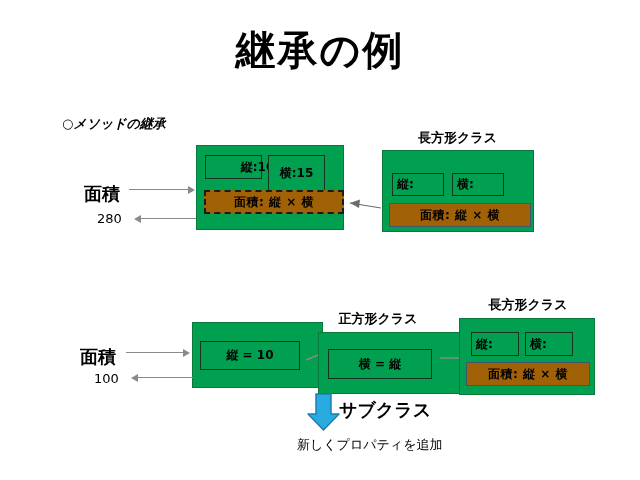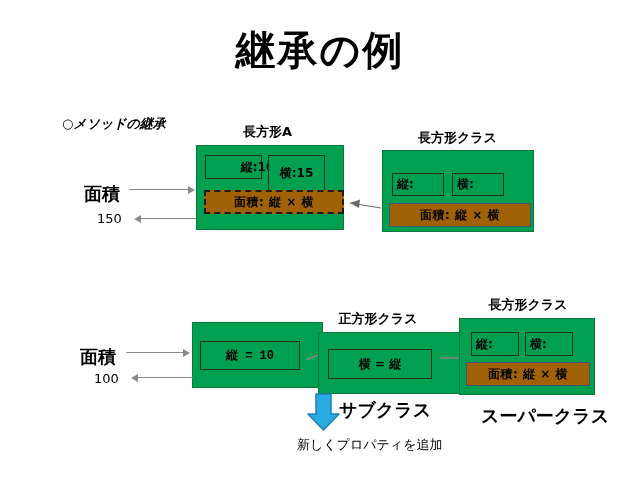--- a/index.html
+++ b/index.html
@@ -137,51 +137,50 @@
 </style>
 </head>
 <body>
 
 <div id="slide">
 
   <div class="abs" id="slide-title">継承の例</div>
 
   <div class="abs section-heading" style="left:62px; top:115px;font-style:italic;">○メソッドの継承</div>
 
-  <div class="abs caption" style="left:195px; top:123px; width:145px;">長方形A</div>
 
   <div class="abs caption" style="left:385px; top:129px; width:145px;">長方形クラス</div>
 
   <div class="abs green-box" style="left:196px; top:145px; width:148px; height:85px;">
     <div class="abs prop-box" style="left:8px; top:9px; width:57px; height:24px;padding-left:48px;">縦:10</div>
     <div class="abs prop-box" style="left:71px; top:9px; width:57px; height:36px;">横:15</div>
     <div class="abs method-box dashed" style="left:7px; top:44px; width:140px; height:24px;">面積:  縦  ×  横</div>
   </div>
 
   <div class="abs green-box" style="left:382px; top:150px; width:152px; height:82px;">
     <div class="abs prop-box left-align" style="left:9px; top:22px; width:52px; height:23px;">縦:</div>
     <div class="abs prop-box left-align" style="left:69px; top:22px; width:52px; height:23px;">横:</div>
     <div class="abs method-box solid" style="left:6px; top:52px; width:142px; height:24px;">面積:  縦  ×  横</div>
   </div>
 
   <div class="abs label-text" style="left:84px; top:182px;">面積</div>
   <div class="abs hline" style="left:129px; top:189px; width:60px;"></div>
   <div class="abs arrow-head-right" style="left:188px; top:186px;"></div>
 
-  <div class="abs label-num" style="left:97px; top:211px;">150</div>
+  <div class="abs label-num" style="left:97px; top:211px;">280</div>
   <div class="abs arrow-head-left" style="left:134px; top:215px;"></div>
   <div class="abs hline" style="left:140px; top:218px; width:56px;"></div>
 
 
 
   <div class="abs caption" style="left:313px; top:310px; width:130px;">正方形クラス</div>
 
   <div class="abs caption" style="left:453px; top:296px; width:150px;">長方形クラス</div>
 
-  <div class="abs green-box" style="left:192px; top:322px; width:131px; height:66px;font-family:Liberation Mono, monospace;">
+  <div class="abs green-box" style="left:192px; top:322px; width:131px; height:66px;">
     <div class="abs prop-box" style="left:7px; top:18px; width:100px; height:29px;">縦  =  10</div>
   </div>
 
   <div class="abs green-box" style="left:318px; top:332px; width:147px; height:62px;">
     <div class="abs prop-box" style="left:9px; top:16px; width:104px; height:30px;">横  =  縦</div>
   </div>
 
   <div class="abs green-box" style="left:459px; top:318px; width:136px; height:77px;">
     <div class="abs prop-box left-align" style="left:11px; top:13px; width:48px; height:24px;">縦:</div>
     <div class="abs prop-box left-align" style="left:65px; top:13px; width:48px; height:24px;">横:</div>
@@ -191,21 +190,20 @@
   <div class="abs label-text" style="left:80px; top:345px;">面積</div>
   <div class="abs hline" style="left:126px; top:352px; width:58px;"></div>
   <div class="abs arrow-head-right" style="left:183px; top:349px;"></div>
 
   <div class="abs label-num" style="left:94px; top:371px;">100</div>
   <div class="abs arrow-head-left" style="left:131px; top:374px;"></div>
   <div class="abs hline" style="left:137px; top:377px; width:56px;"></div>
 
   <div class="abs label-text" style="left:339px; top:398px;">サブクラス</div>
 
-  <div class="abs label-text" style="left:481px; top:404px;">スーパークラス</div>
 
   <div class="abs note-text" style="left:297px; top:436px;">新しくプロパティを追加</div>
 
   <svg class="overlay" viewBox="0 0 640 480">
 
     <line x1="381" y1="208" x2="350" y2="203" stroke="#6b6b6b" stroke-width="1.2"></line>
     <polygon points="350,203 360,199.5 359,208" fill="#6b6b6b"></polygon>
 
     <line x1="306" y1="360" x2="318" y2="355" stroke="#8a8a8a" stroke-width="1.4"></line>
 

